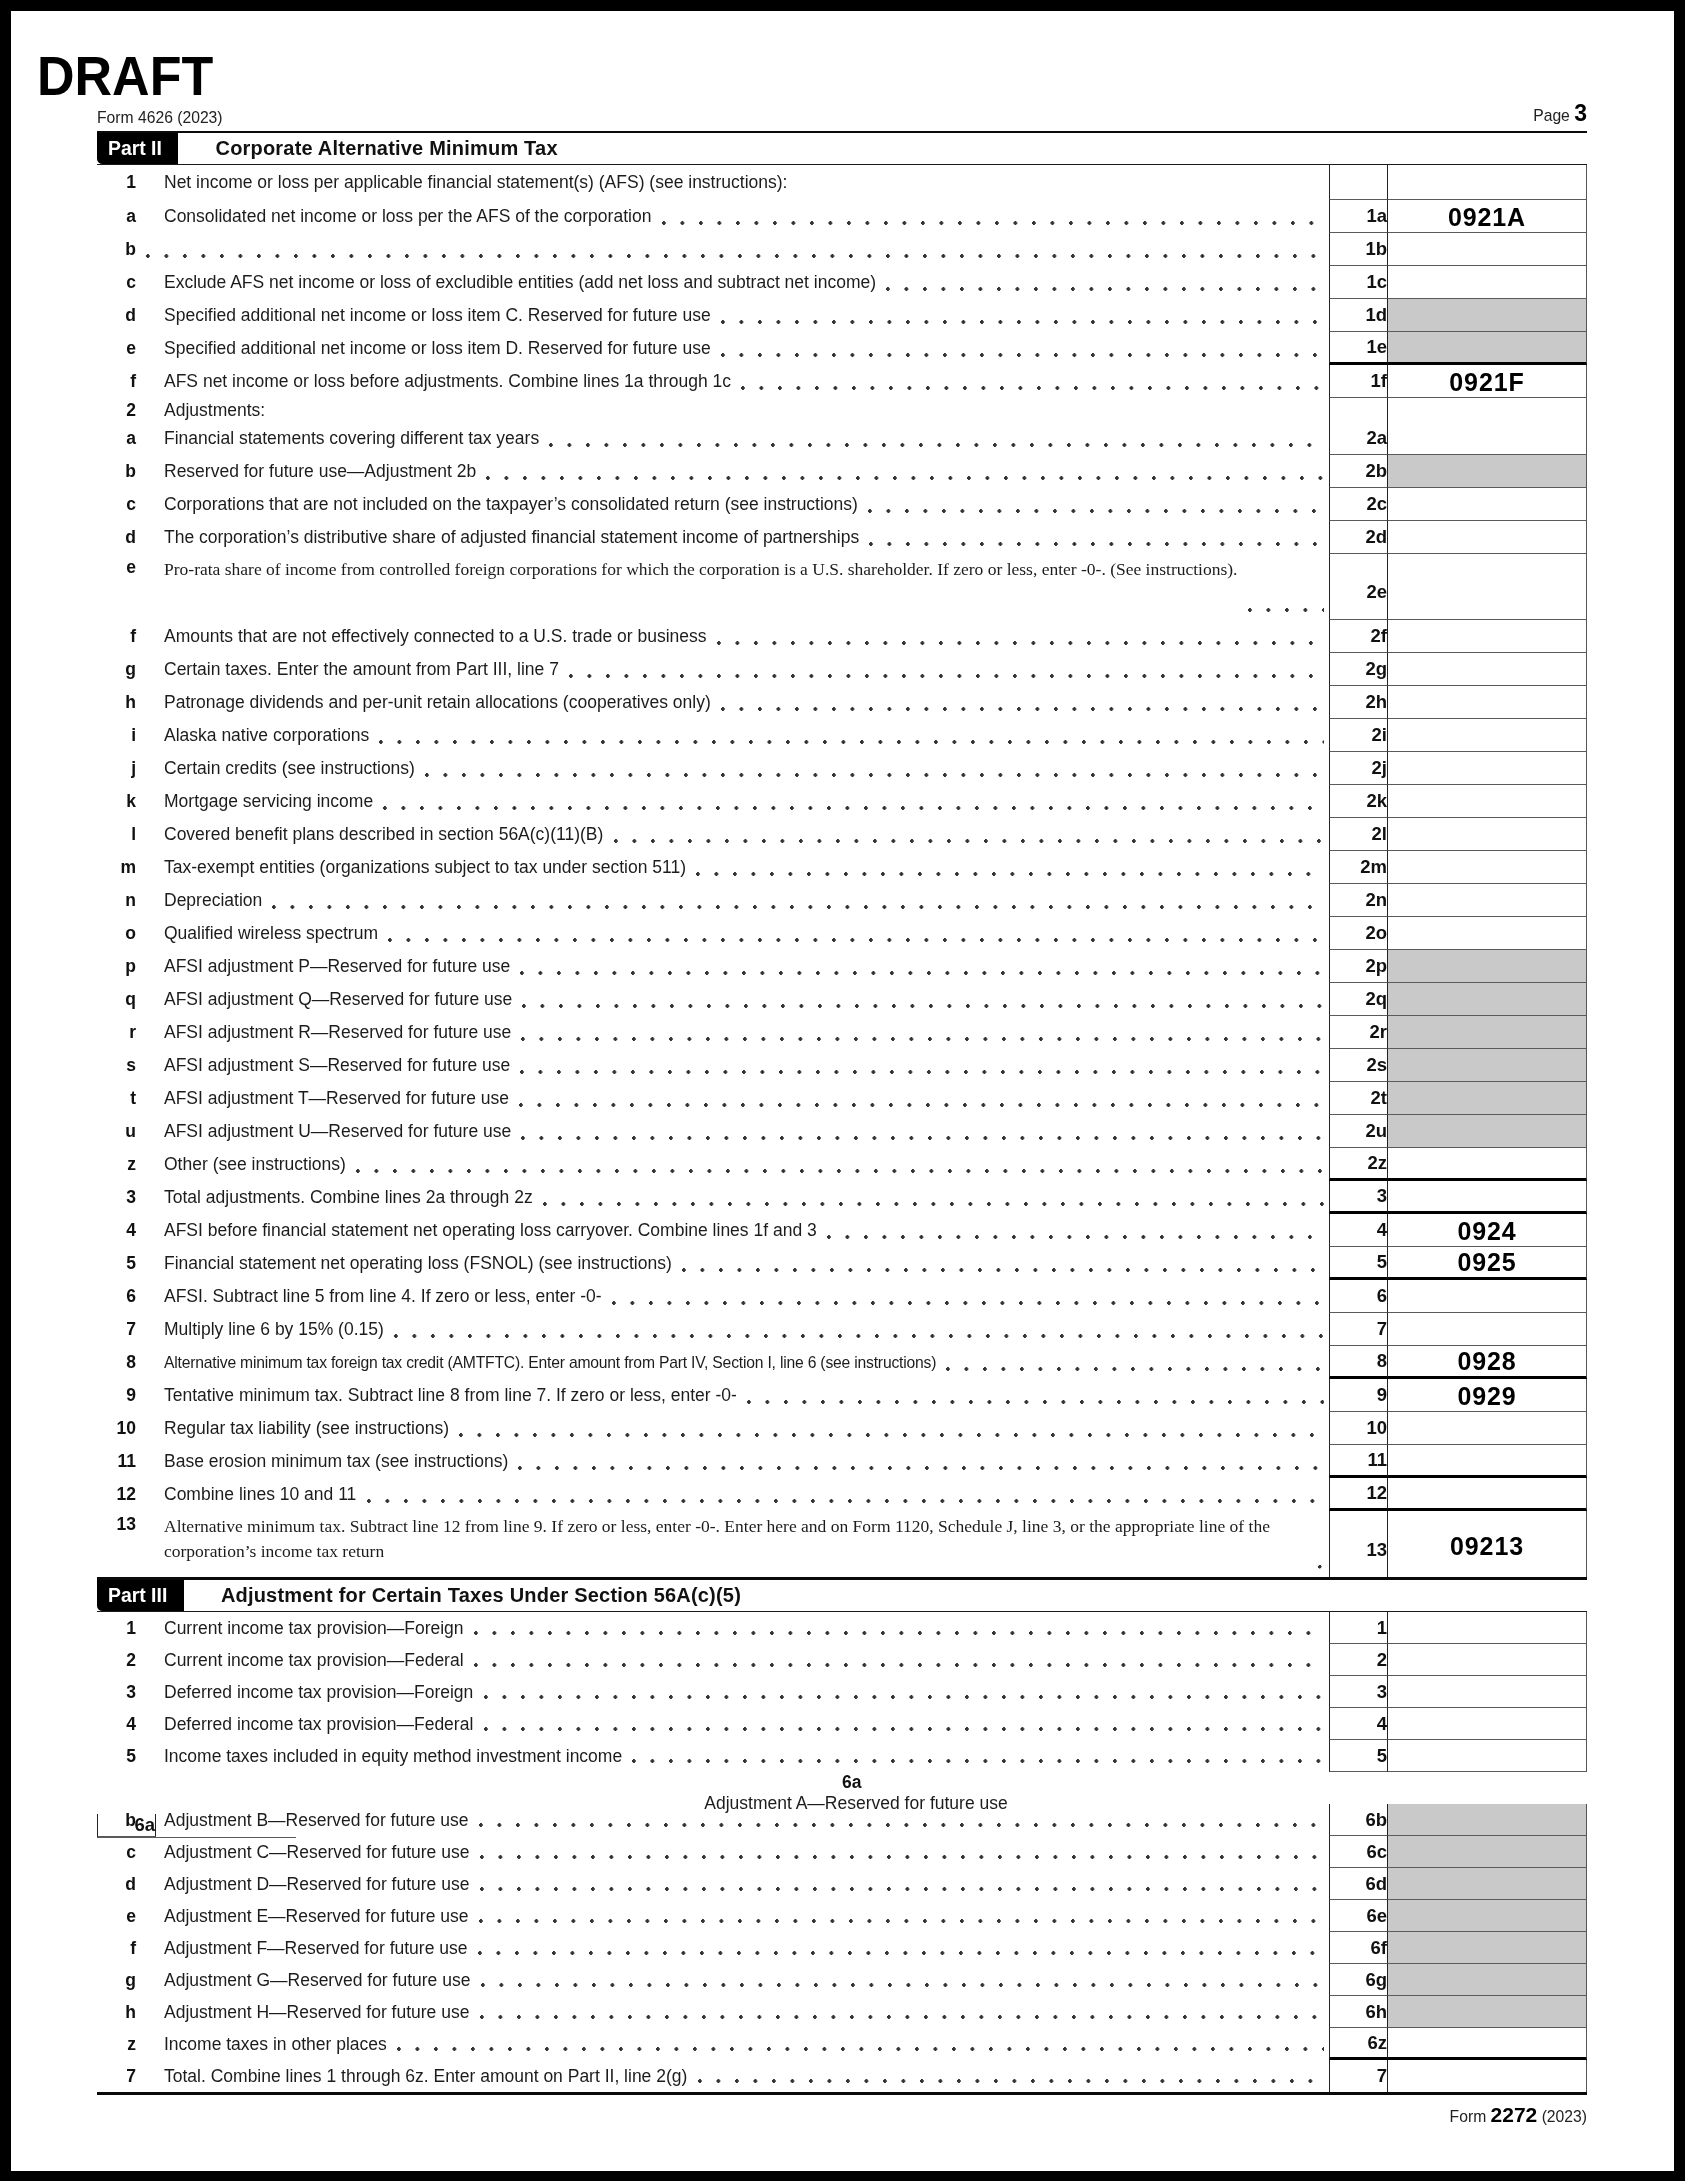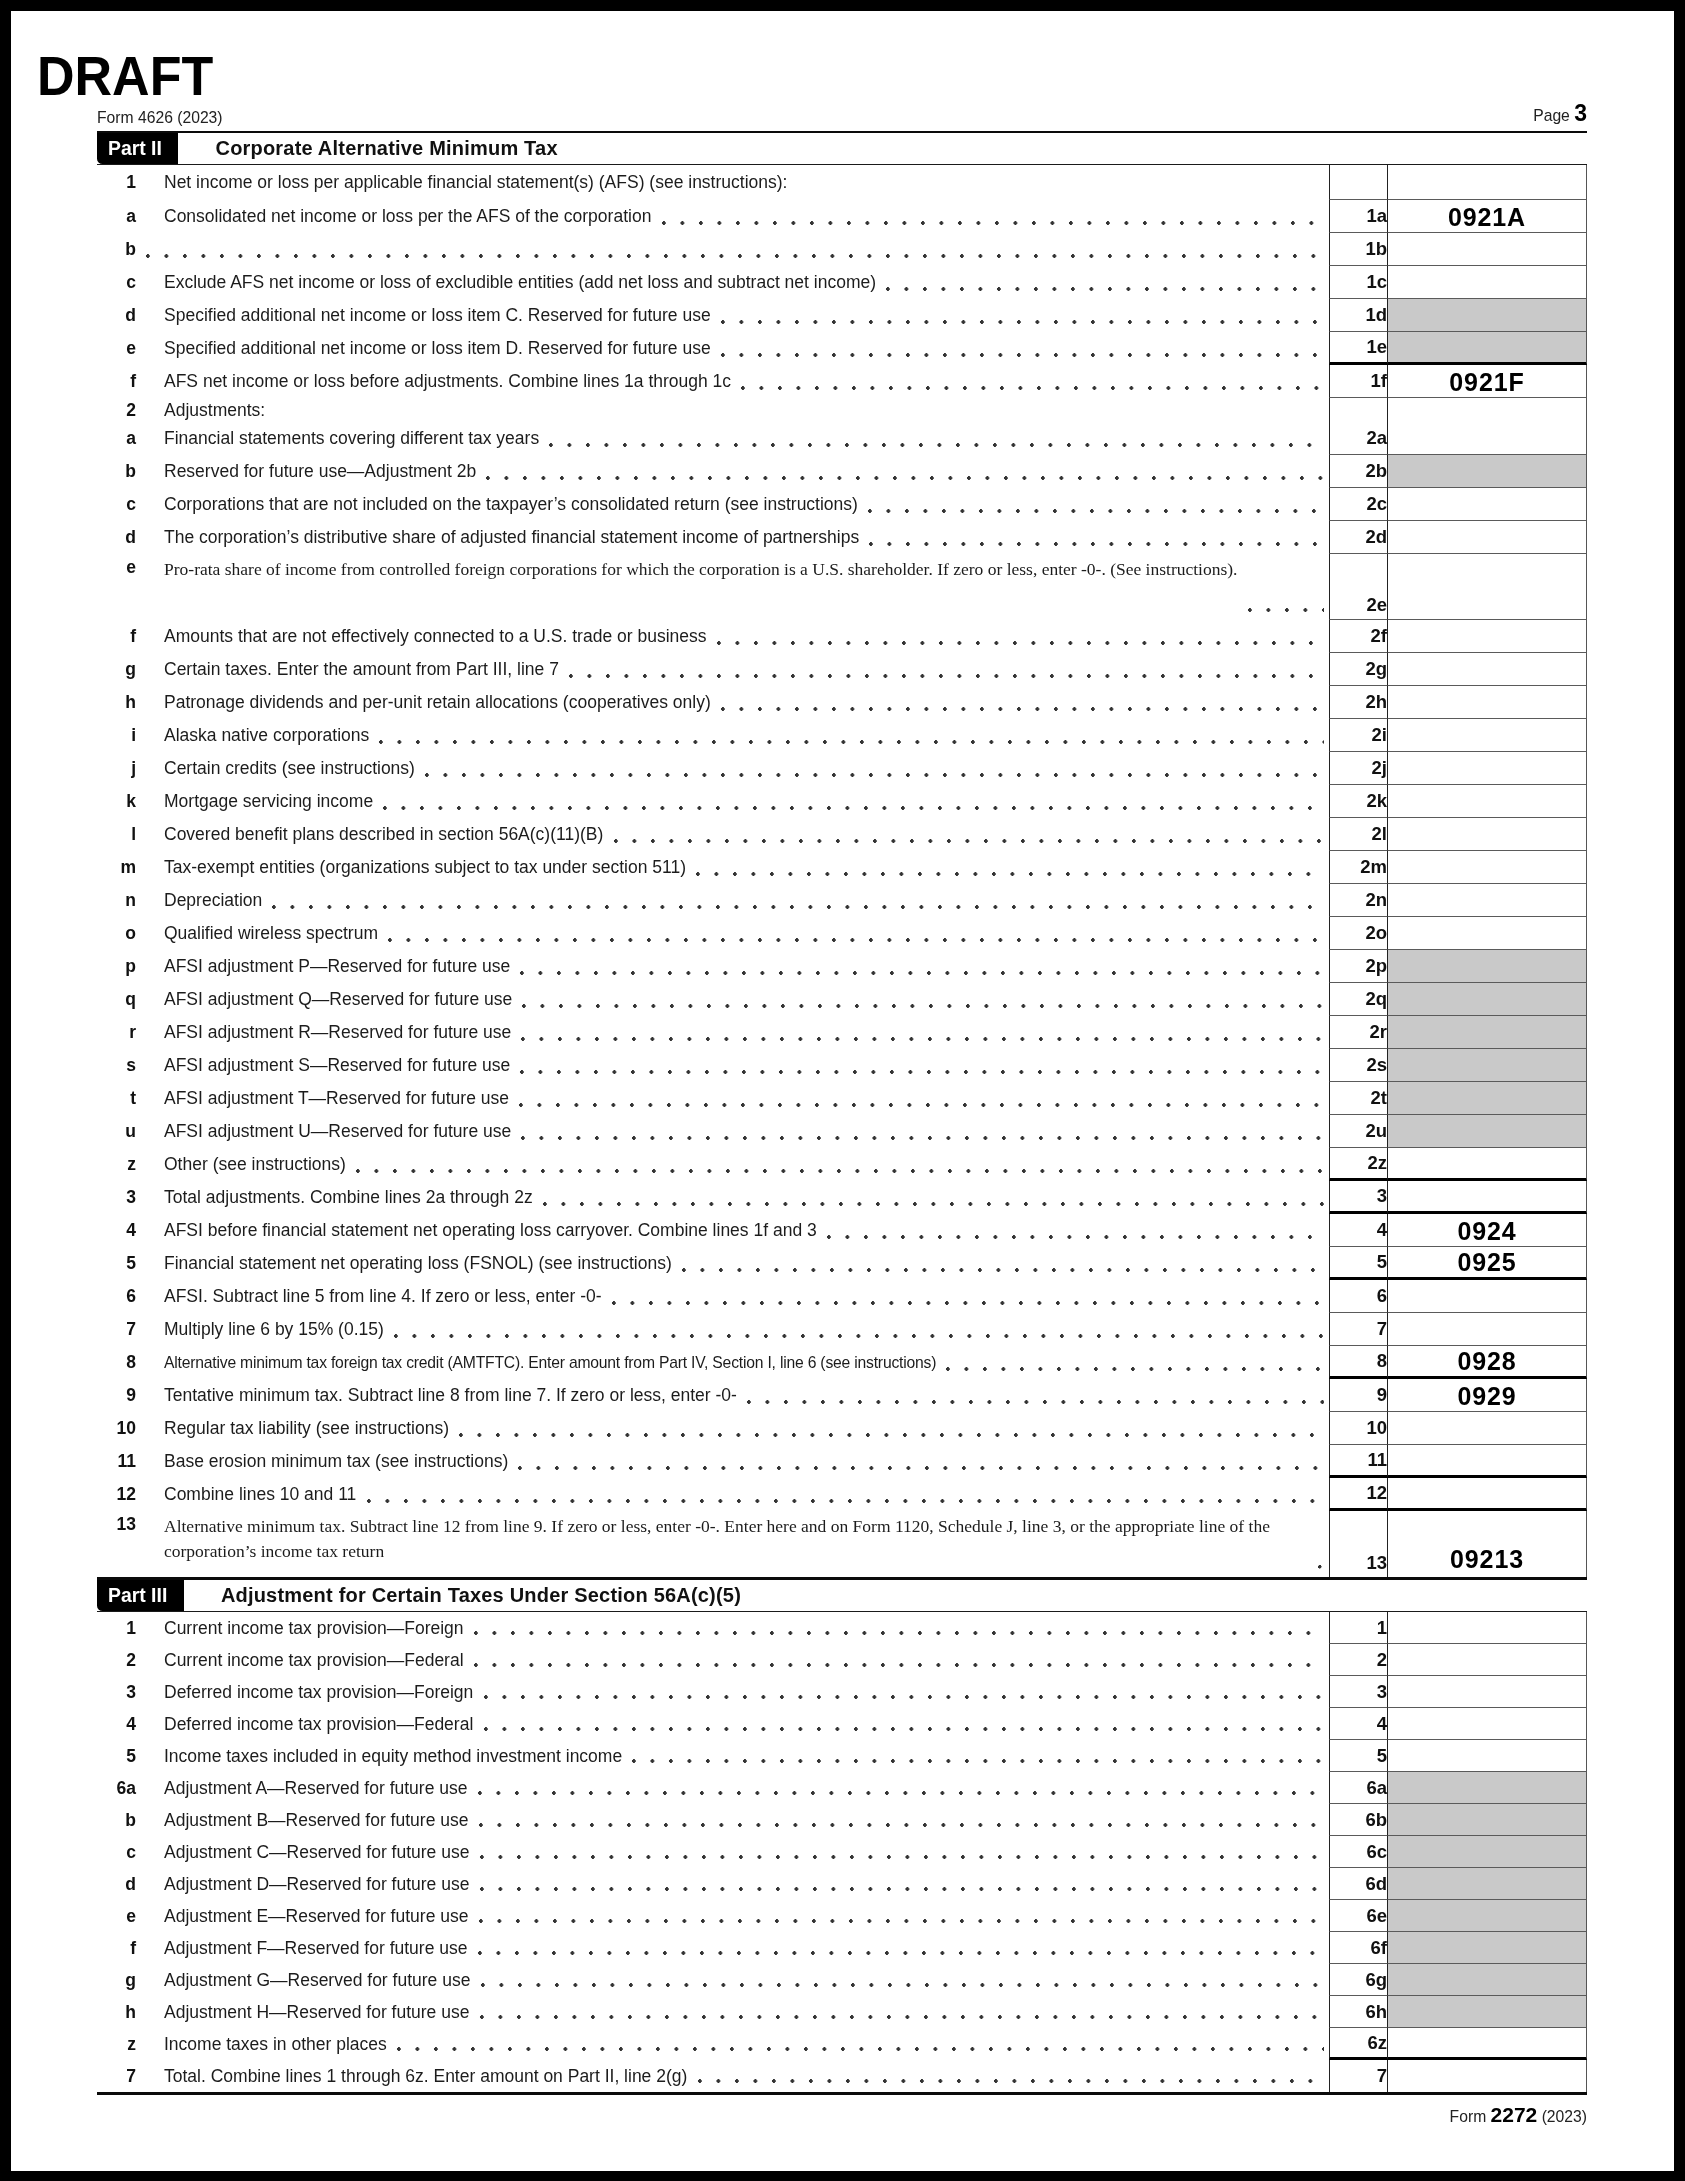--- a/index.html
+++ b/index.html
@@ -35,21 +35,21 @@
               border-left:1.5px solid #222;border-right:1.5px solid #222;}
   .row .acell{flex:none;width:199px;align-self:stretch;display:flex;align-items:flex-end;justify-content:center;
               box-sizing:border-box;border-right:1.1px solid #555;}
   .acell .val{font-weight:bold;font-size:25px;letter-spacing:0.9px;color:#000;}
   .b-thin{border-bottom:1.4px solid #5a5a5a;}
   .b-thick{border-bottom:3.2px solid #000;}
   .b-none{border-bottom:none;}
   .row.double{align-items:flex-start;}
   .row.double .lnum,.row.double .label{padding-top:2.8px;}
   .row.double .label{line-height:25px;max-width:1144px;font-family:Liberation Serif, serif;}
-  .row.double .ncell,.row.double .acell{align-items:flex-end;padding-bottom:3px;}
+  .row.double .ncell,.row.double .acell{align-items:flex-end;padding-bottom:16px;}
   .footer{margin:8.3px 0 0 86px;width:1490px;text-align:right;font-size:15.7px;color:#222;}
   .footer .fnum{font-size:21px;font-weight:bold;color:#000;}
 </style>
 </head>
 <body>
 
 <div class="frame">
   <div class="page">
 
     <div class="draft">DRAFT</div>
@@ -500,21 +500,21 @@
         </div>
         <div class="row single" style="height: 32px;">
           <span class="lnum">5</span>
           <span class="label">Income taxes included in equity method investment income</span>
           <div class="dots"></div>
           <div class="ncell b-thin">
             <span>5</span>
           </div>
           <div class="acell b-thin"></div>
         </div>
-        <div class="row single" style="height: 32px;">
+        <div class="row single" style="height: 32px; flex-direction: column;">
           <span class="lnum">6a</span>
           <span class="label">Adjustment A—Reserved for future use</span>
           <div class="dots"></div>
           <div class="ncell b-thin">
             <span>6a</span>
           </div>
           <div class="acell b-thin" style="background: rgb(201, 201, 201);"></div>
         </div>
         <div class="row single" style="height: 32px;">
           <span class="lnum">b</span>

